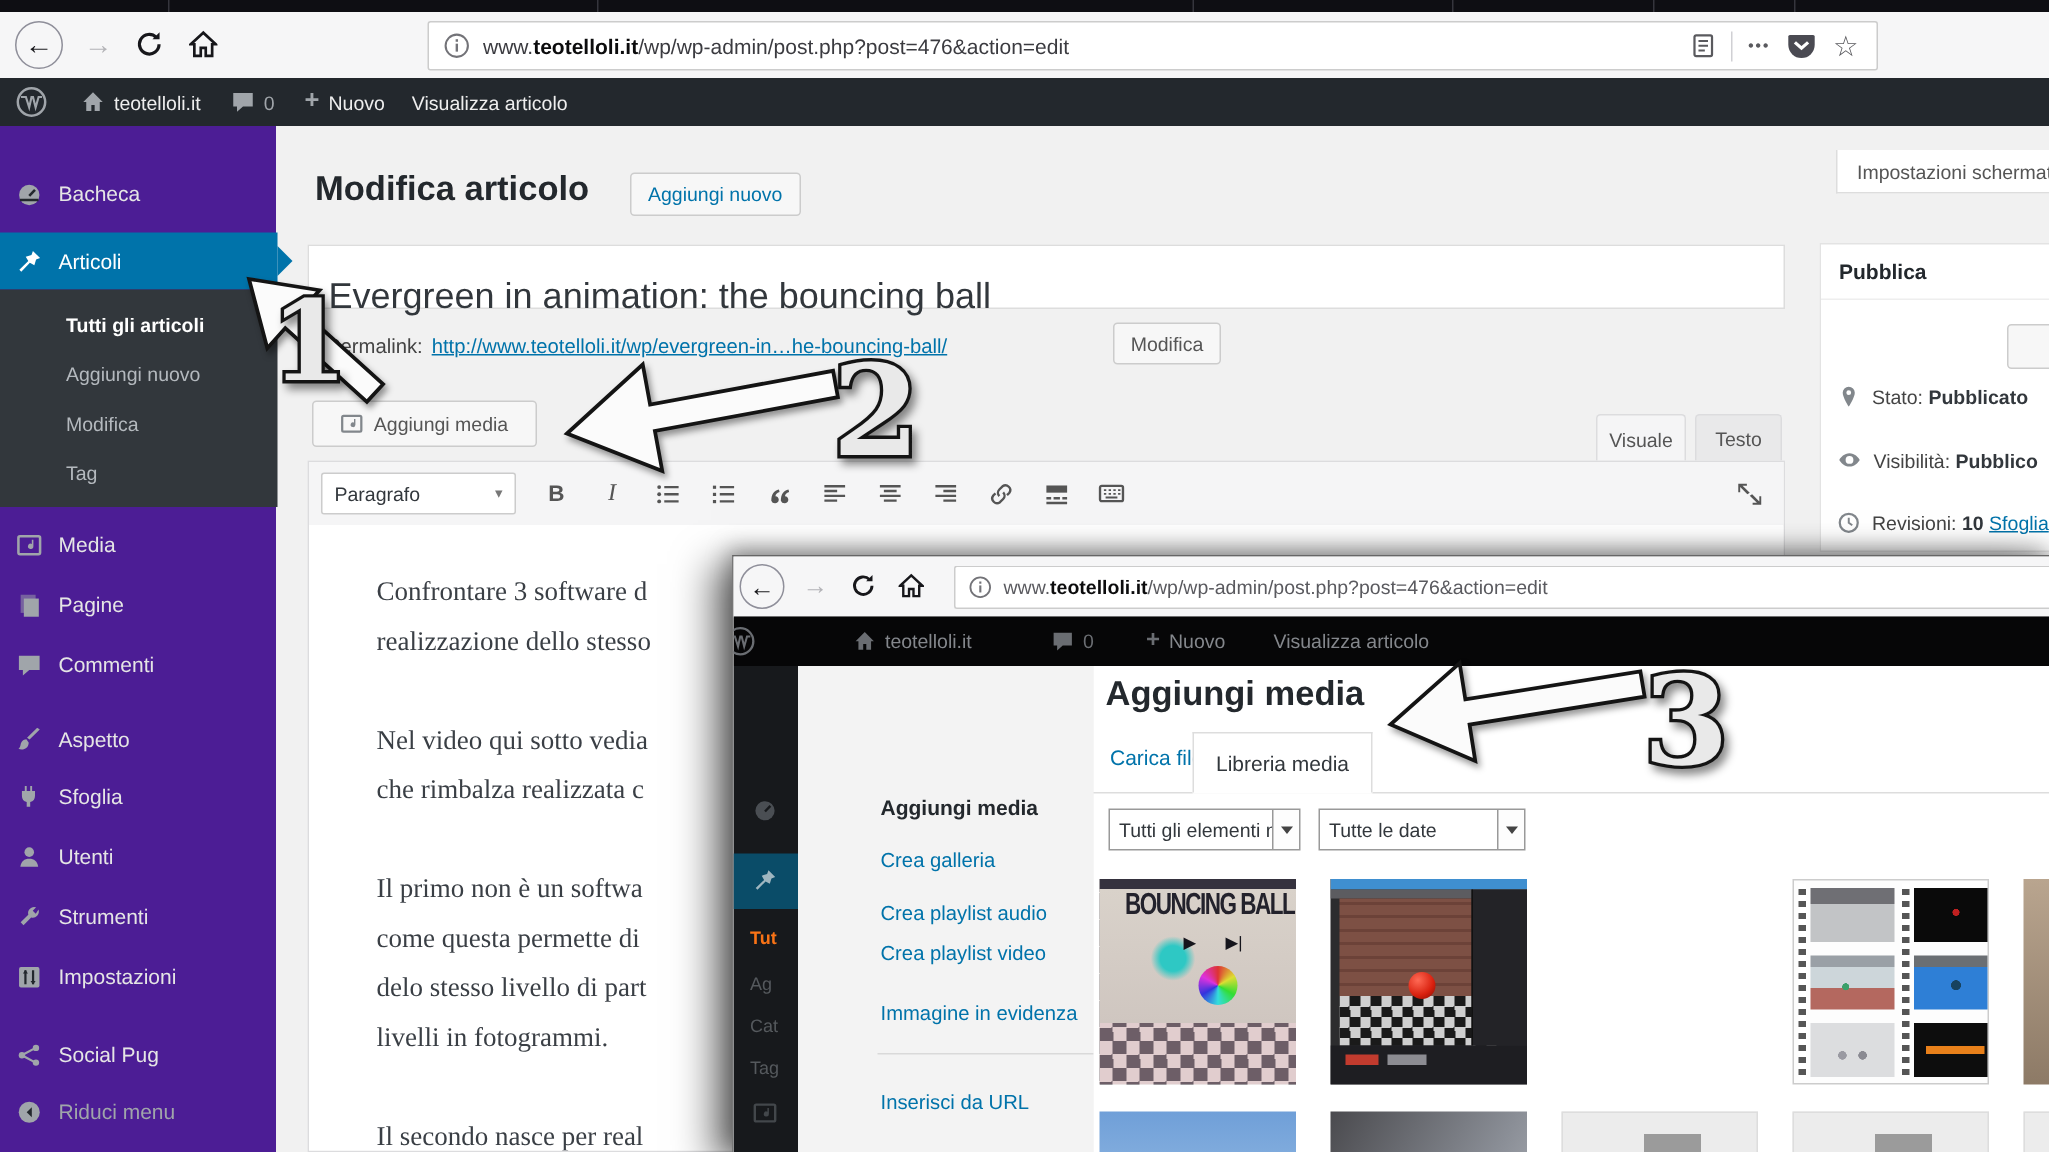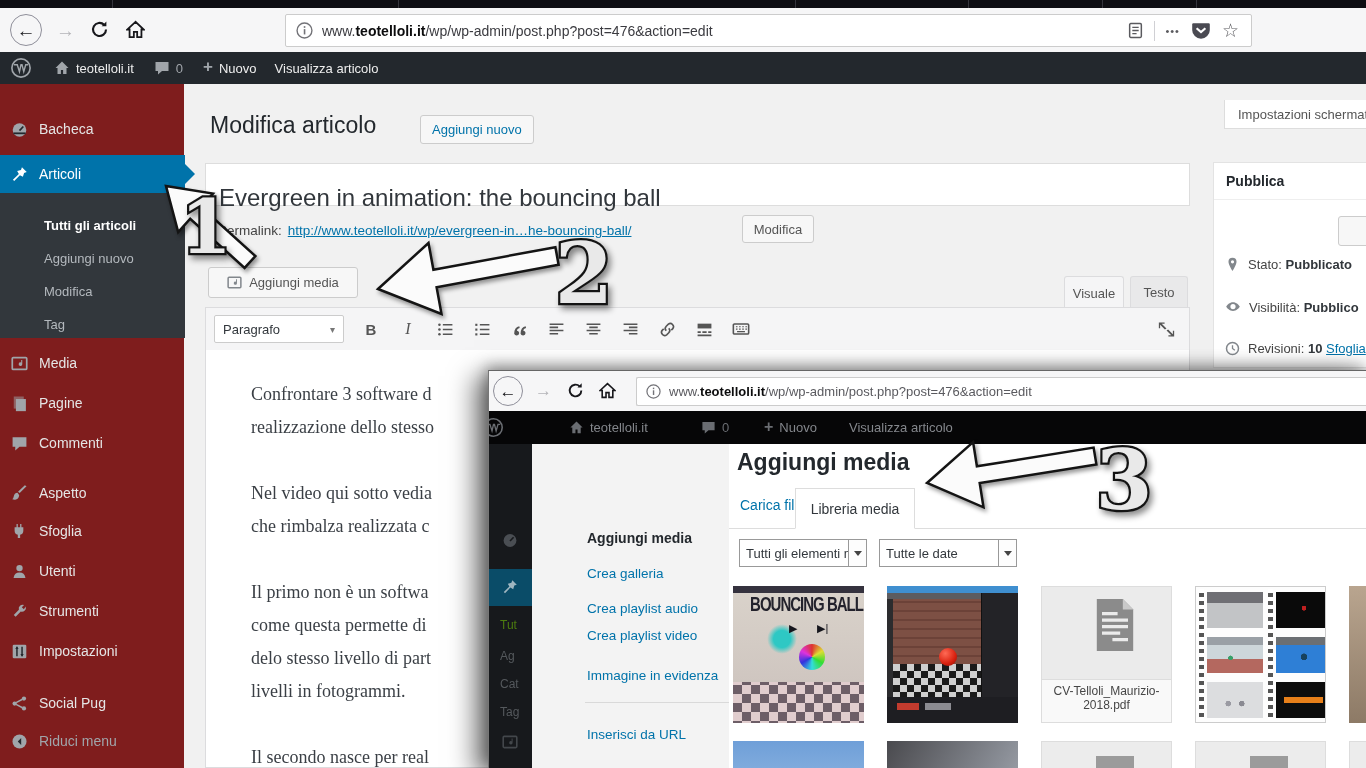--- a/index.html
+++ b/index.html
@@ -14,26 +14,26 @@
   .navbtn{font-size:19px;color:#17171b;line-height:1;}
   .navbtn.dis{color:#b4b4b8;}
   .backcirc{width:30px;height:30px;border:1px solid #8f8f9a;border-radius:50%;display:flex;align-items:center;justify-content:center;background:#f6f6f7;}
   .urlbar{background:#fff;border:1px solid #ccc;border-radius:2px;display:flex;align-items:center;}
   .urltext{font-size:14px;color:#3b3b40;white-space:nowrap;}
   .urltext b{color:#0c0c0d;font-weight:700;}
   
   .adminbar{left:0;top:52px;width:1366px;height:32px;background:#23282d;color:#eee;font-size:13px;}
   .abitem{display:flex;align-items:center;gap:6px;color:#eee;height:32px;}
   
-  .wpsidebar{left:0;top:84px;width:184px;height:684px;background:#7f1d1d;}
+  .wpsidebar{left:0;top:84px;width:184px;height:684px;background:#4c1d95;}
   .menurow{left:0;width:185px;height:36px;display:flex;align-items:center;gap:11px;padding-left:11px;box-sizing:border-box;color:#e5e5e5;font-size:14px;}
   .menurow svg{flex:0 0 auto;color:#a0a5aa;}
-  .subrow{left:0;width:185px;height:33px;display:flex;align-items:flex-end;padding-left:44px;box-sizing:border-box;color:#b4b9be;font-size:13px;}
+  .subrow{left:0;width:185px;height:33px;display:flex;align-items:center;padding-left:44px;box-sizing:border-box;color:#b4b9be;font-size:13px;}
   
-  .pagetitle{font-size:23px;color:#23282d;font-weight:400;}
+  .pagetitle{font-size:23px;color:#23282d;font-weight:700;}
   .btn{background:#f7f7f7;border:1px solid #ccc;border-radius:3px;color:#555;font-size:13px;
        display:flex;align-items:center;justify-content:center;box-sizing:border-box;}
   .btn.blue{color:#0073aa;border-color:#cccccc;background:#f7f7f7;}
   .whitebox{background:#fff;border:1px solid #ddd;box-sizing:border-box;}
   .link{color:#0073aa;text-decoration:underline;}
   .etab{height:32px;display:flex;align-items:center;justify-content:center;font-size:13px;color:#555;
         border:1px solid #dcdcde;border-bottom:none;border-radius:3px 3px 0 0;box-sizing:border-box;}
   .toolbtn{width:30px;height:28px;display:flex;align-items:center;justify-content:center;color:#555;border-radius:2px;}
   .serifline{white-space:nowrap;font-family:"Liberation Serif","DejaVu Serif",serif;font-size:18px;line-height:33px;color:#3a3f45;}
   .pubrow{display:flex;align-items:center;gap:8px;font-size:13px;color:#444;white-space:nowrap;}
@@ -406,21 +406,21 @@
     <div class="abs" style="left:0;top:73px;width:43px;height:325px;background:#17191c">
       <svg class="abs" style="left:13px;top:88px;color:#4a4e53" width="16" height="16" viewBox="0 0 16 16">
           <circle cx="8" cy="8.5" r="6.4" fill="currentColor"></circle>
           <path d="M8 9 11.6 5.2" stroke="#17191c" stroke-width="1.6"></path>
         </svg>
       <div class="abs" style="left:0;top:125px;width:43px;height:37px;background:#0a4c68">
         <svg class="abs" style="left:13px;top:10px;color:#9fb6c0" width="16" height="16" viewBox="0 0 16 16">
             <path d="M10.3 1.2 14.8 5.7 12.3 6.6 11.2 10.2 8.4 8.6 3 14.2 1.8 13 7.4 7.6 5.8 4.8 9.4 3.7z" fill="currentColor"></path>
           </svg>
       </div>
-      <span class="abs" style="left:11px;top:174px;font-size:12px;font-weight:400;color:#4d7c0f;white-space:nowrap">Tut</span>
+      <span class="abs" style="left:11px;top:174px;font-size:12px;font-weight:700;color:#f97316;white-space:nowrap">Tut</span>
       <span class="abs" style="left:11px;top:205px;font-size:12px;color:#55595d;white-space:nowrap">Ag</span>
       <span class="abs" style="left:11px;top:233px;font-size:12px;color:#55595d;white-space:nowrap">Cat</span>
       <span class="abs" style="left:11px;top:261px;font-size:12px;color:#55595d;white-space:nowrap">Tag</span>
       <svg class="abs" style="left:13px;top:290px;color:#43474b" width="16" height="16" viewBox="0 0 16 16">
           <rect x="1.2" y="2.4" width="13.6" height="11.2" rx="1" fill="none" stroke="currentColor" stroke-width="1.6"></rect>
           <path d="M10.6 4.6v4.1a1.7 1.7 0 1 1-1-1.55V4.6z" fill="currentColor"></path>
         </svg>
 
     </div>
 
@@ -465,30 +465,20 @@
         <div style="position:absolute;left:0;top:0;width:147px;height:7px;background:#3f8fd0"></div>
         <div style="position:absolute;left:0;top:7px;width:147px;height:6px;background:#5c5c60"></div>
         <div style="position:absolute;left:6px;top:13px;width:105px;height:65px;background:repeating-linear-gradient(0deg,#7d5044 0 7px,#6c4238 7px 9px)"></div>
         <div style="position:absolute;left:6px;top:78px;width:105px;height:33px;background:repeating-conic-gradient(#1a1a1a 0 25%,#cfcfcf 0 50%);background-size:14px 14px"></div>
         <div style="position:absolute;left:52px;top:62px;width:18px;height:18px;border-radius:50%;background:radial-gradient(circle at 35% 30%,#ff6a55,#d8200e 60%,#7d0d04)"></div>
         <div style="position:absolute;right:0;top:7px;width:36px;height:104px;background:#232327;border-left:1px solid #111"></div>
         <div style="position:absolute;left:0;top:111px;width:147px;height:26px;background:#1e1e22"></div>
         <div style="position:absolute;left:10px;top:117px;width:22px;height:7px;background:#c23b2e"></div>
         <div style="position:absolute;left:38px;top:117px;width:26px;height:7px;background:#8c8c92"></div>
       </div>
-      <div class="abs thumb" style="left:312px;top:142px;background:#ebebeb;border:1px solid #ddd">
-        <svg style="position:absolute;left:52px;top:12px;color:#8b8b8b" width="42" height="52" viewBox="0 0 32 40">
-            <path d="M2 0h20l8 8v32H2z" fill="currentColor"></path>
-            <path d="M22 0l8 8h-8z" fill="#c9c9c9"></path>
-            <path d="M6 10h12v2.5H6zM6 15h20v2.5H6zM6 20h20v2.5H6zM6 25h14v2.5H6zM14 30h12v2.5H14z" fill="#ebebeb"></path>
-          </svg>
-        <div style="position:absolute;left:0;bottom:0;width:100%;height:43px;background:#f9f9f9;border-top:1px solid #ddd;text-align:center;font-size:12px;color:#464646;padding-top:4px;box-sizing:border-box">
-          <span>CV-Telloli_Maurizio-</span><br><span>2018.pdf</span>
-        </div>
-      </div>
       <div class="abs thumb" style="left:466px;top:142px;background:#fdfdfd;border:1px solid #ccc">
         <div style="position:absolute;left:3px;top:2px;width:5px;height:131px;background:repeating-linear-gradient(180deg,#fff 0 4px,#555 4px 8px)"></div>
         <div style="position:absolute;left:72px;top:2px;width:5px;height:131px;background:repeating-linear-gradient(180deg,#fff 0 4px,#555 4px 8px)"></div>
         <div style="position:absolute;left:11px;top:5px;width:56px;height:36px;background:linear-gradient(180deg,#6f6f74 30%,#c2c4c6 30%)"></div>
         <div style="position:absolute;left:80px;top:5px;width:56px;height:36px;background:radial-gradient(circle 5px at 50% 45%,#c02020 0 45%,rgba(0,0,0,0) 50%),#0a0a0a"></div>
         <div style="position:absolute;left:11px;top:50px;width:56px;height:36px;background:radial-gradient(circle 5px at 42% 58%,#3aa06a 0 45%,rgba(0,0,0,0) 50%),linear-gradient(180deg,#9aa0a6 22%,#cdd6da 22% 60%,#b4685f 60%)"></div>
         <div style="position:absolute;left:80px;top:50px;width:56px;height:36px;background:radial-gradient(circle 7px at 50% 55%,#17425e 0 45%,rgba(0,0,0,0) 50%),linear-gradient(180deg,#6b6f73 22%,#2e7fd6 22%)"></div>
         <div style="position:absolute;left:11px;top:95px;width:56px;height:36px;background:radial-gradient(circle 6px at 38% 60%,#9a9aa2 0 45%,rgba(0,0,0,0) 50%),radial-gradient(circle 6px at 62% 60%,#8a8a92 0 45%,rgba(0,0,0,0) 50%),#dcdddf"></div>
         <div style="position:absolute;left:80px;top:95px;width:56px;height:36px;background:linear-gradient(0deg,rgba(0,0,0,0) 42%,#e8801a 42% 58%,rgba(0,0,0,0) 58%) 50% 50%/70% 100% no-repeat,#0d0d0d"></div>
       </div>

